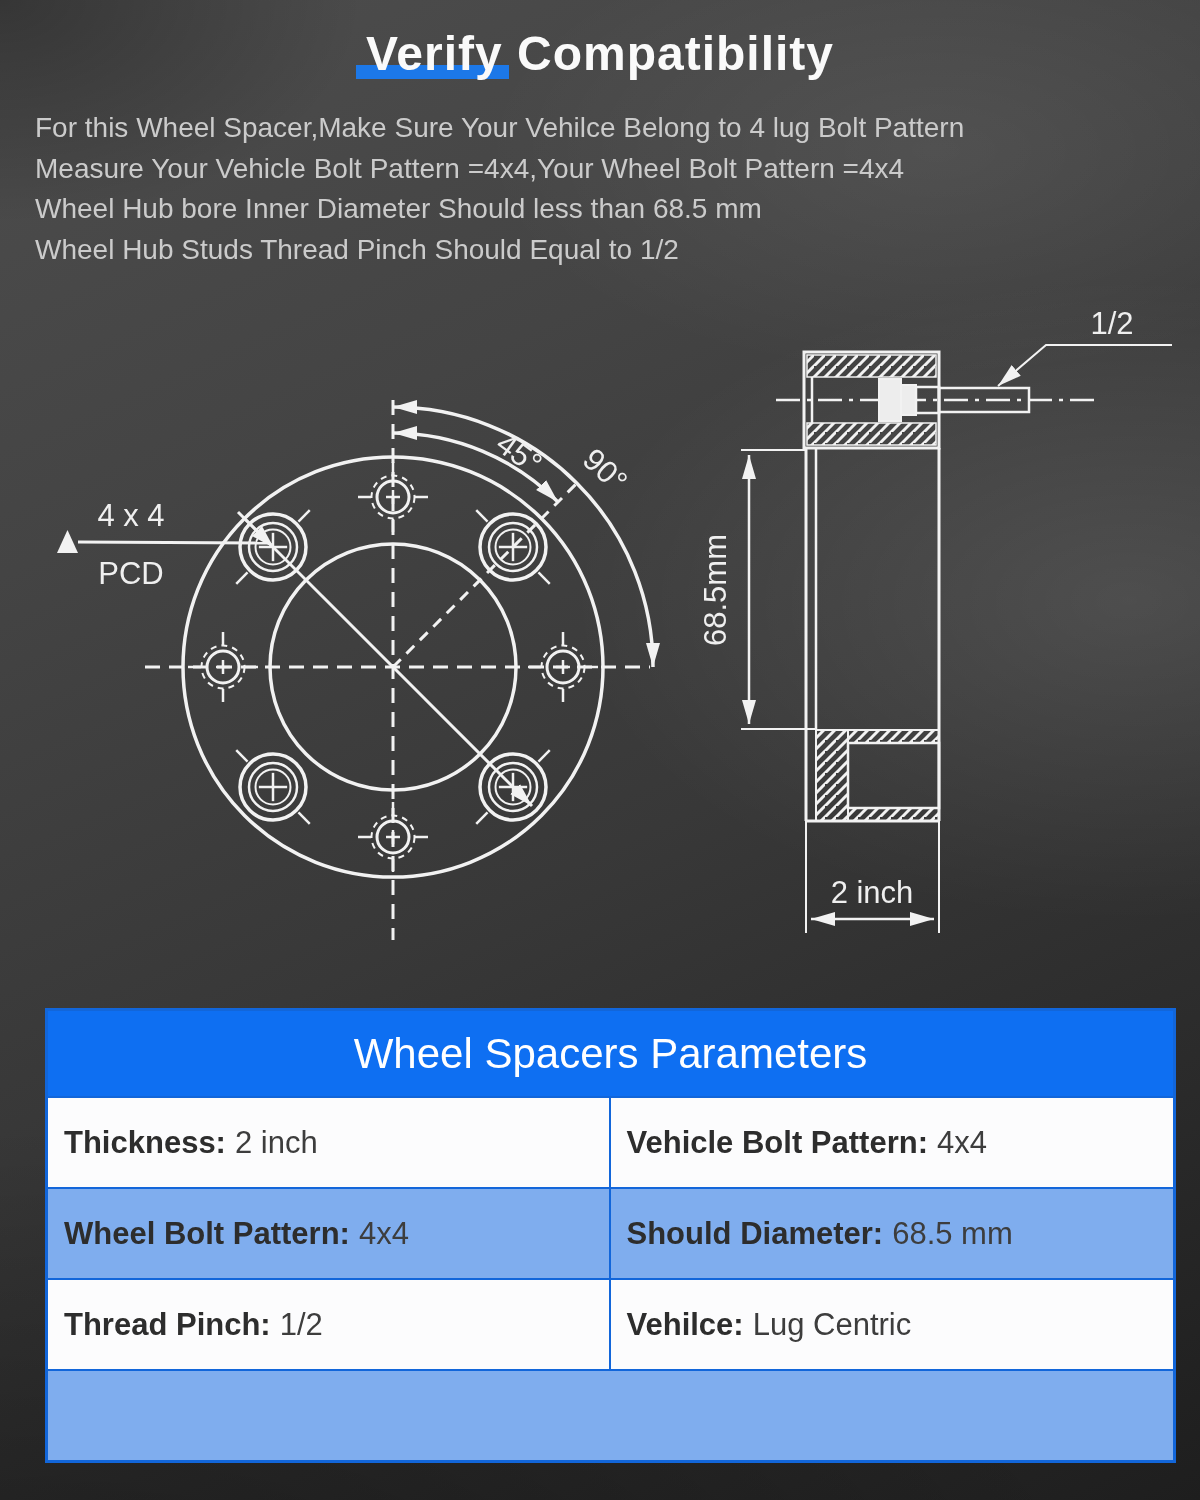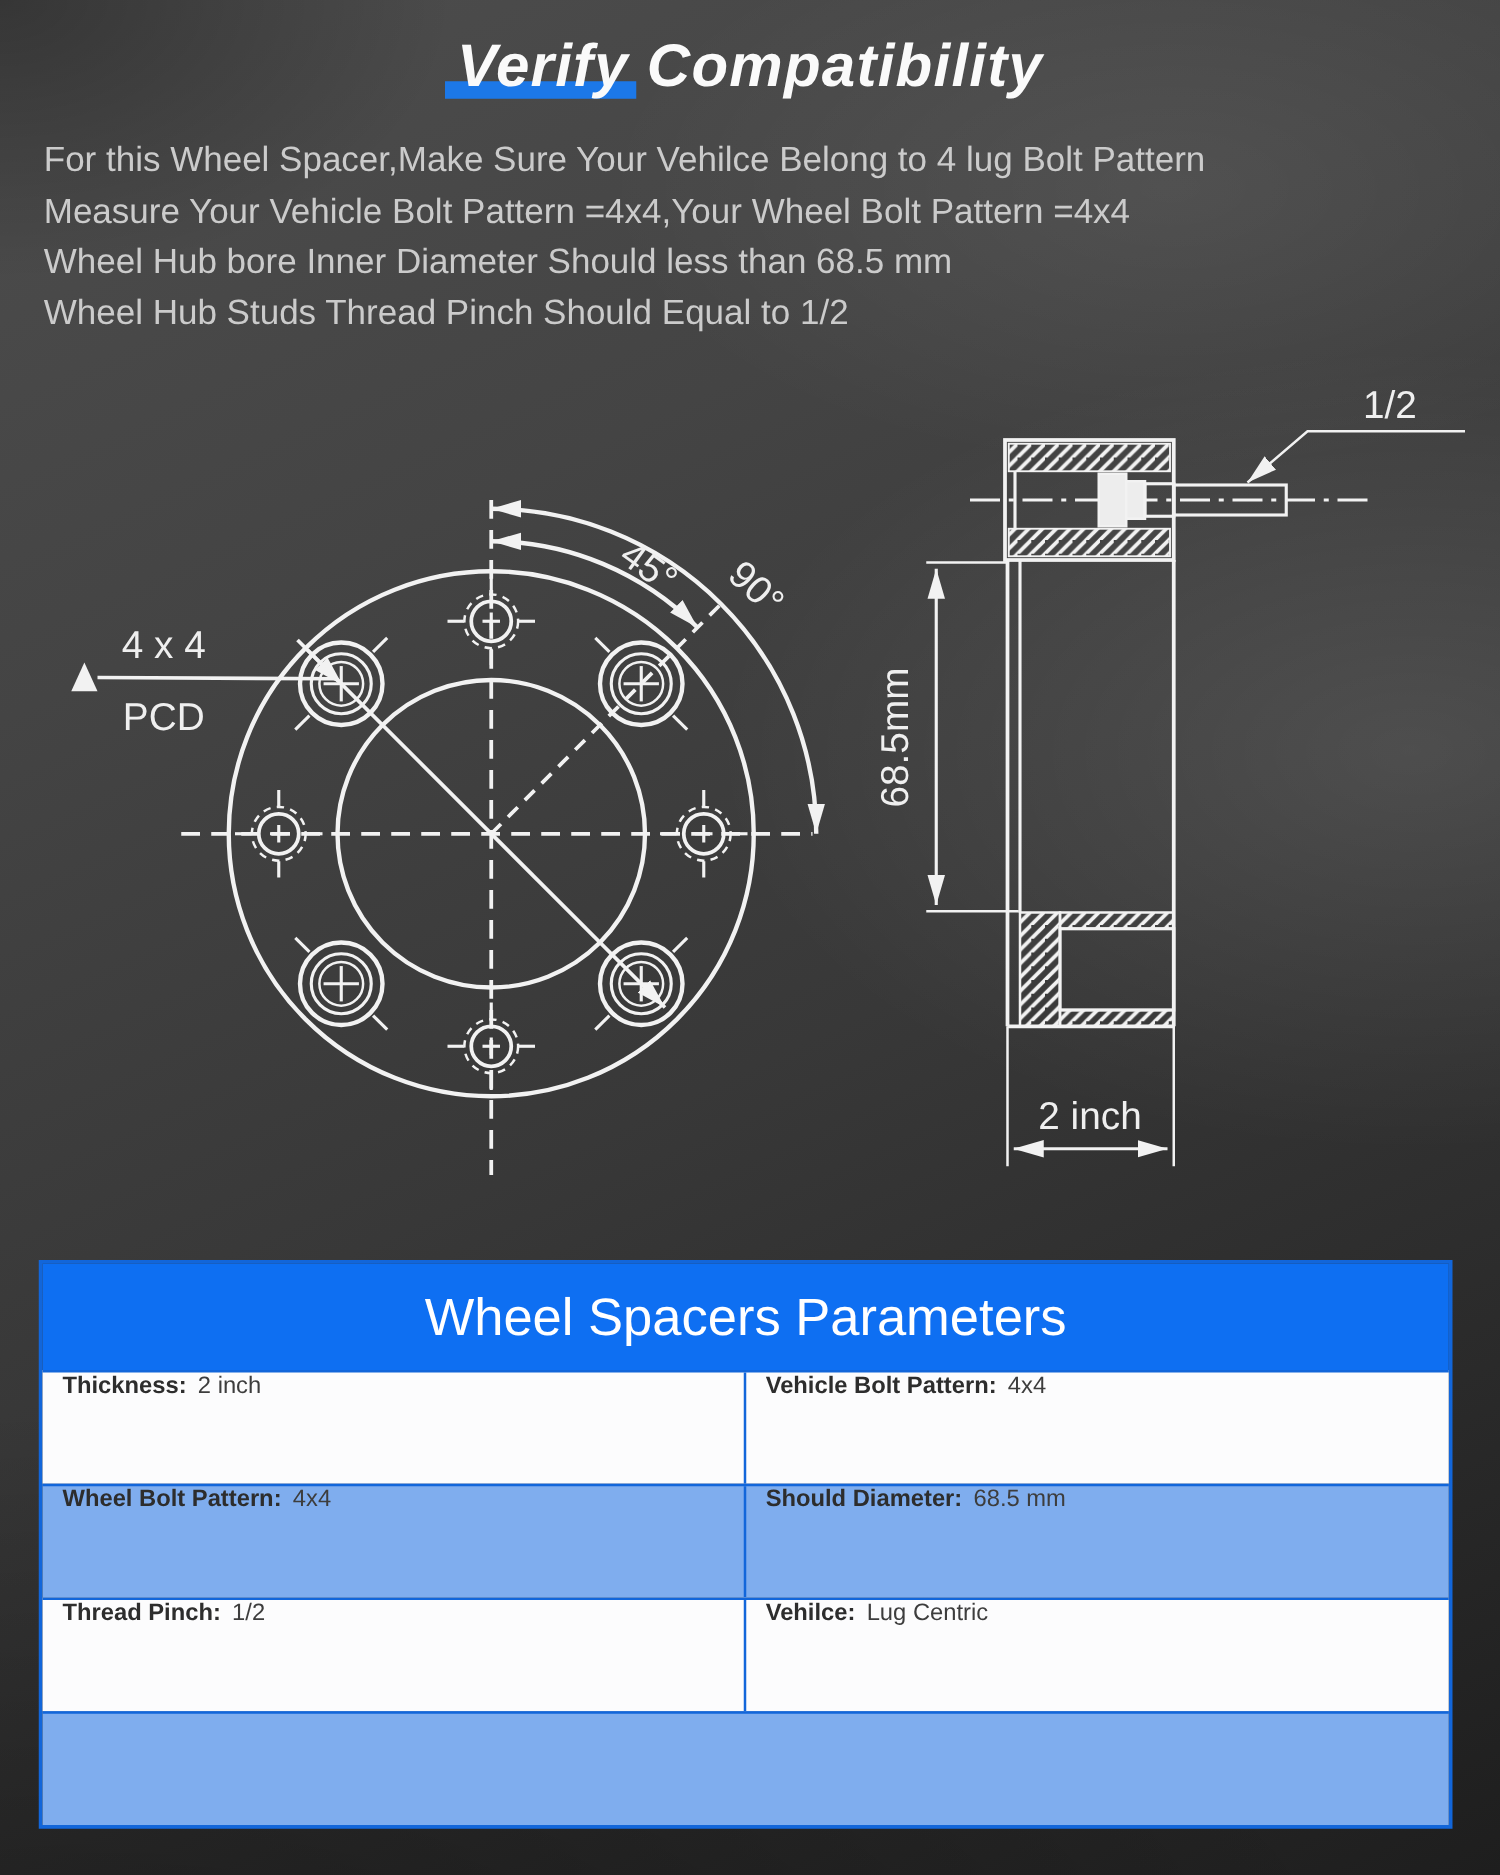--- a/index.html
+++ b/index.html
@@ -8,40 +8,40 @@
     position:relative;width:1200px;height:1500px;overflow:hidden;
     background:
       radial-gradient(900px 520px at 94% 40%, rgba(255,255,255,0.11), transparent 62%),
       radial-gradient(760px 380px at 78% 10%, rgba(255,255,255,0.07), transparent 60%),
       radial-gradient(520px 320px at 0% 0%, rgba(0,0,0,0.30), transparent 70%),
       radial-gradient(1500px 900px at 8% 118%, rgba(0,0,0,0.42), transparent 72%),
       linear-gradient(155deg,#4d4d4d 0%,#444444 28%,#383838 55%,#2a2a2a 80%,#1e1e1e 100%);
   }
   
   .title-wrap{position:absolute;top:26px;left:0;width:1200px;text-align:center;}
-  .title{font-size:48px;font-weight:bold;color:#fafafa;letter-spacing:1px;margin:0;font-style:italic;}
+  .title{font-size:48px;font-weight:bold;color:#fafafa;letter-spacing:1px;margin:0;}
   .title .hl{position:relative;z-index:0;}
   .title .hl::before{content:"";position:absolute;left:-10px;right:-6px;bottom:1px;height:14px;
     background:var(--accent,#1c78e8);z-index:-1;}
   
   .intro{position:absolute;left:35px;top:108px;width:1000px;
     font-size:28px;line-height:40.5px;color:#cbcbcb;}
   
   svg.drawing{position:absolute;left:0;top:300px;}
   svg.drawing text{fill:#efefef;font-family:"Liberation Sans",sans-serif;font-size:31px;}
   
-  .params{position:absolute;left:31px;top:1008px;width:1131px;height:455px;
+  .params{position:absolute;left:45px;top:1008px;width:1131px;height:455px;
     border:3px solid #1266da;box-sizing:border-box;display:grid;
     grid-template-rows:85px 1fr 1fr 1fr 1fr;}
   .tbl-header{background:#0e6ff2;color:#ffffff;display:flex;align-items:center;justify-content:center;
     font-size:42px;}
   .trow{display:grid;grid-template-columns:1fr 1fr;border-top:2px solid #1266da;}
   .trow.white{background:#fcfcfd;}
   .trow.blue{background:#7fadee;}
-  .cell{display:flex;padding:0 16px;font-size:19px;white-space:nowrap;overflow:hidden;}
+  .cell{display:flex;align-items:center;padding:0 16px;font-size:31px;white-space:nowrap;overflow:hidden;}
   .cell.left{border-right:2px solid #1266da;}
   .cell .lbl{font-weight:bold;color:#2d2d2d;}
   .cell .val{color:#3d3d3d;margin-left:9px;}
 </style>
 </head>
 <body>
 
 <div class="page">
 
   <div class="title-wrap">

